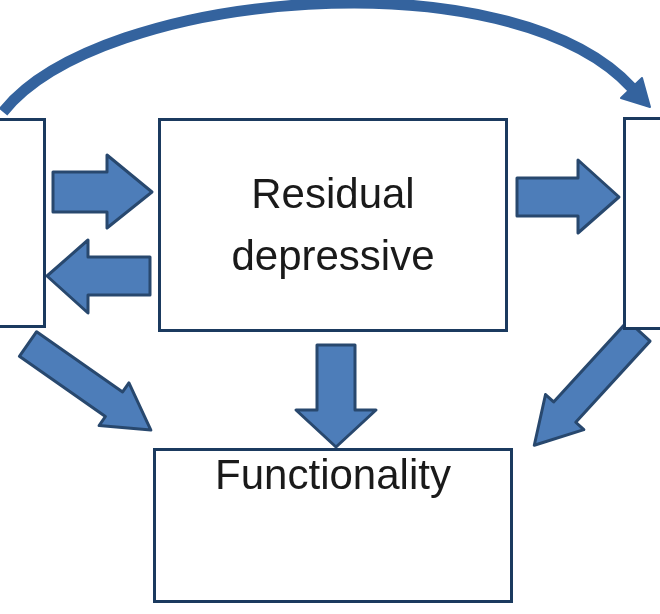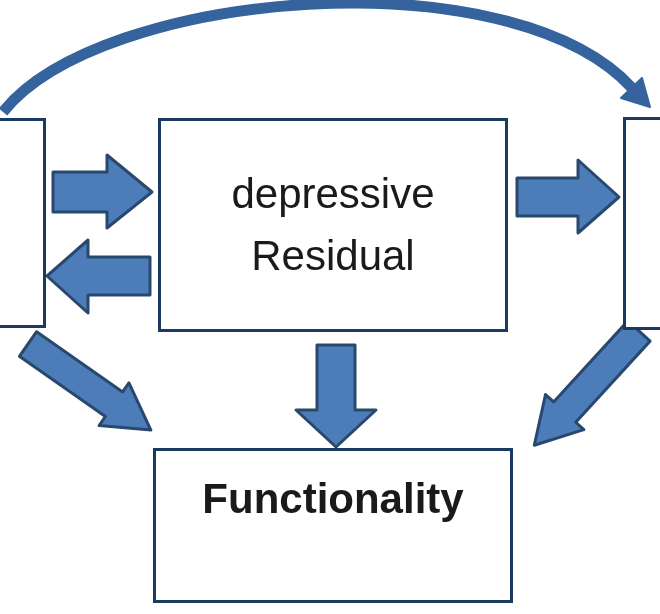--- a/index.html
+++ b/index.html
@@ -58,25 +58,24 @@
   .center-text {
     display: flex;
     flex-direction: column;
     align-items: center;
     text-align: center;
     font-size: 42px;
     line-height: 62px;
     color: var(--text, #1a1a1a);
   }
   .bottom-text {
-    padding-top: 24px;
     text-align: center;
     font-size: 42px;
     line-height: 48px;
-    font-weight: bold;
+    font-weight: normal;
     color: var(--text, #1a1a1a);
   }
 </style>
 </head>
 <body>
 
 <div class="canvas">
 
   <svg class="arrows" viewBox="0 0 660 614" aria-hidden="true">
 
@@ -93,22 +92,22 @@
 
     <polygon class="arrow-shape" transform="translate(28,344) rotate(35)" points="0,-15 105,-15 105,-26 150,0 105,26 105,15 0,15"></polygon>
 
     <polygon class="arrow-shape" transform="translate(639,331) rotate(132.5)" points="0,-15 110,-15 110,-26 155,0 110,26 110,15 0,15"></polygon>
   </svg>
 
   <div class="box left-box"></div>
 
   <div class="box center-box">
     <div class="center-text">
+      <span>Residual</span>
       <span>depressive</span>
-      <span>Residual</span>
     </div>
   </div>
 
   <div class="box right-box"></div>
 
   <div class="box bottom-box">
     <div class="bottom-text">Functionality</div>
   </div>
 
 </div>

